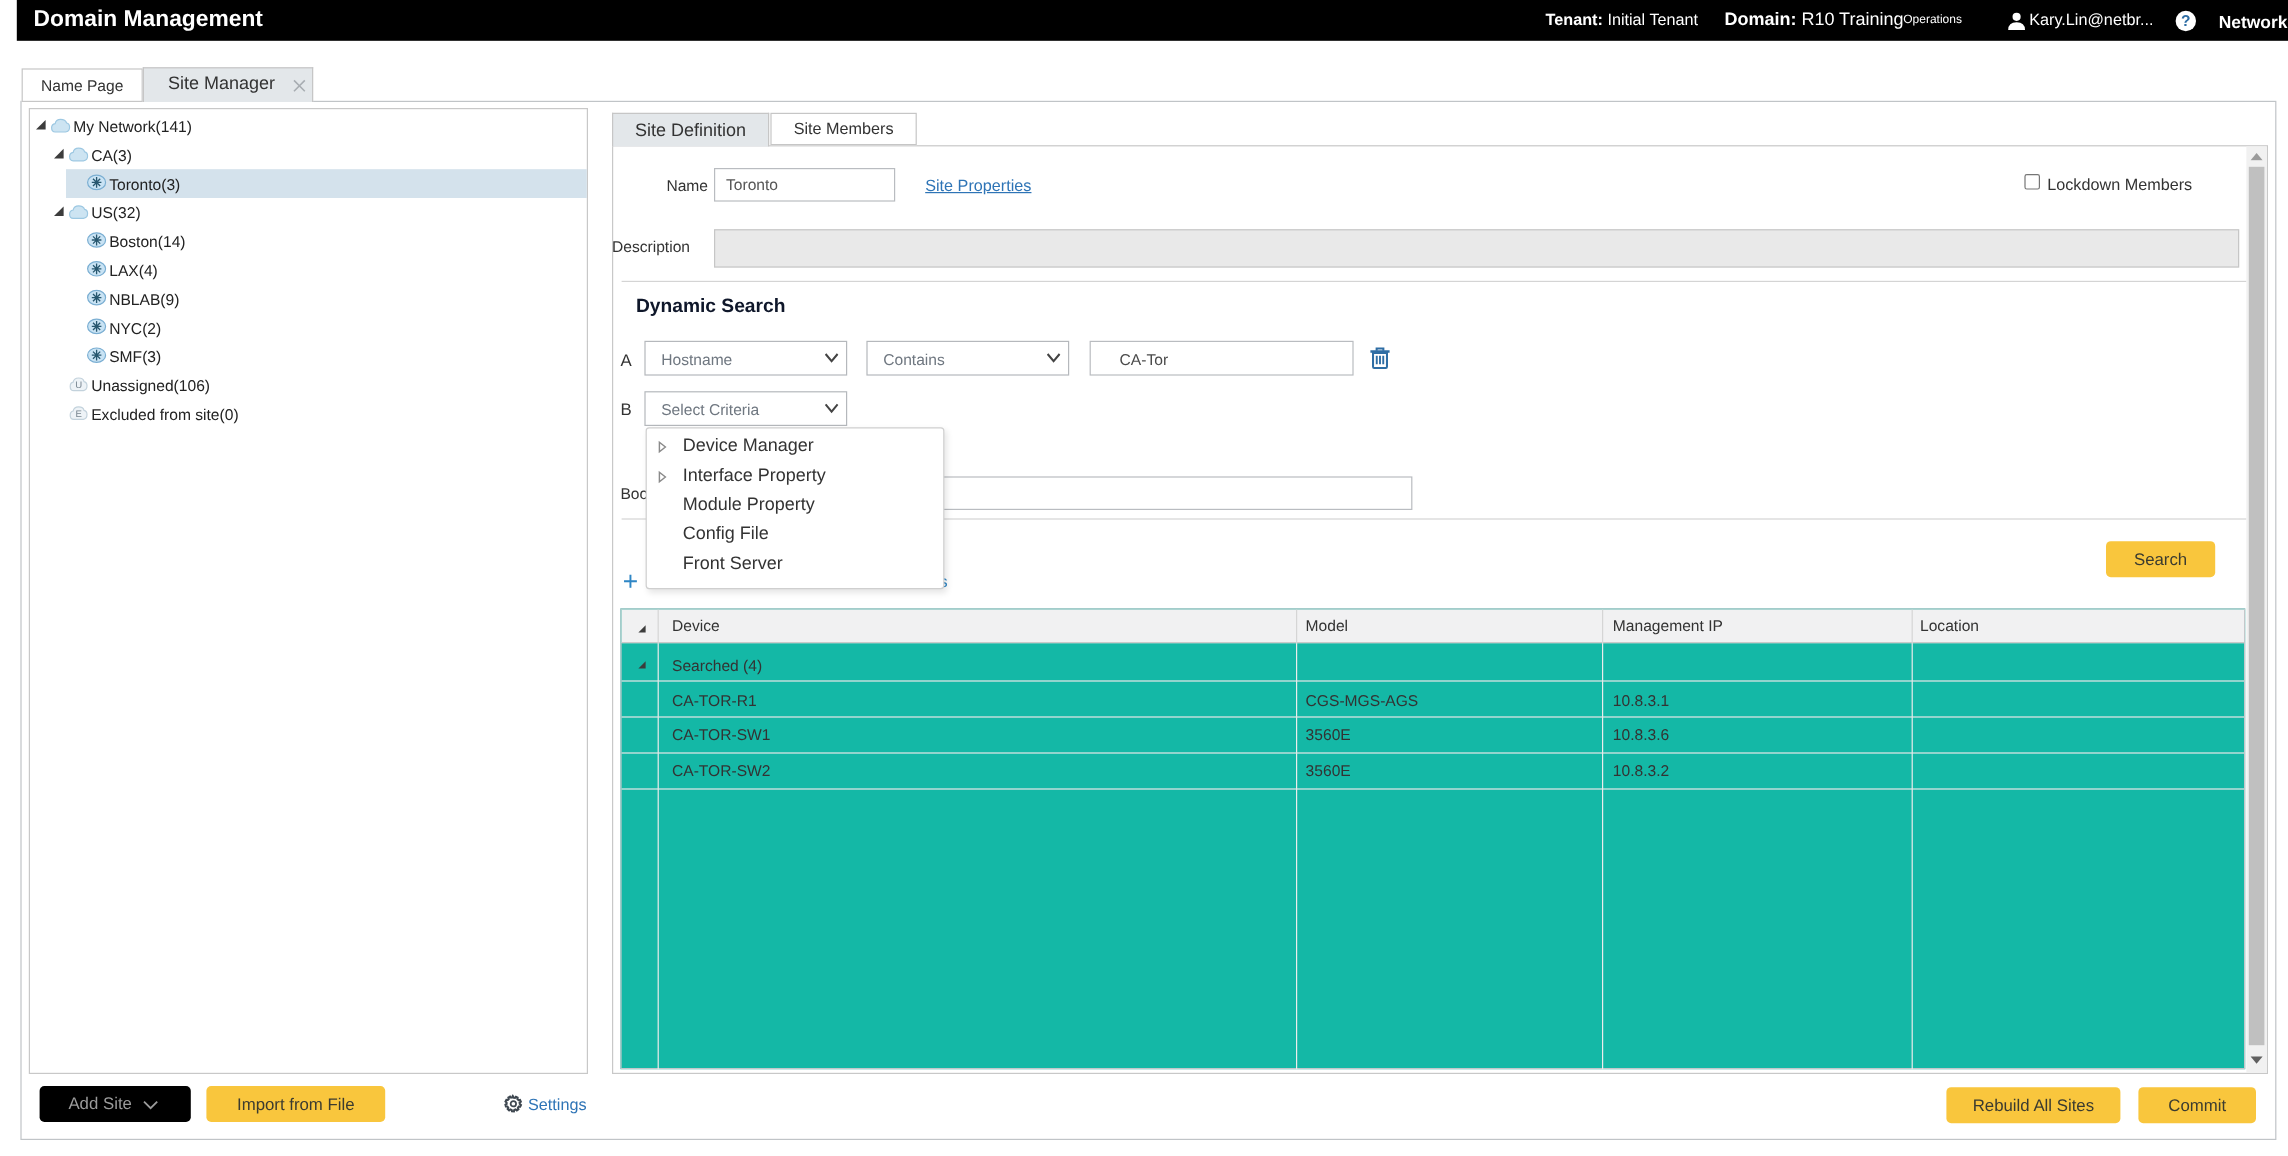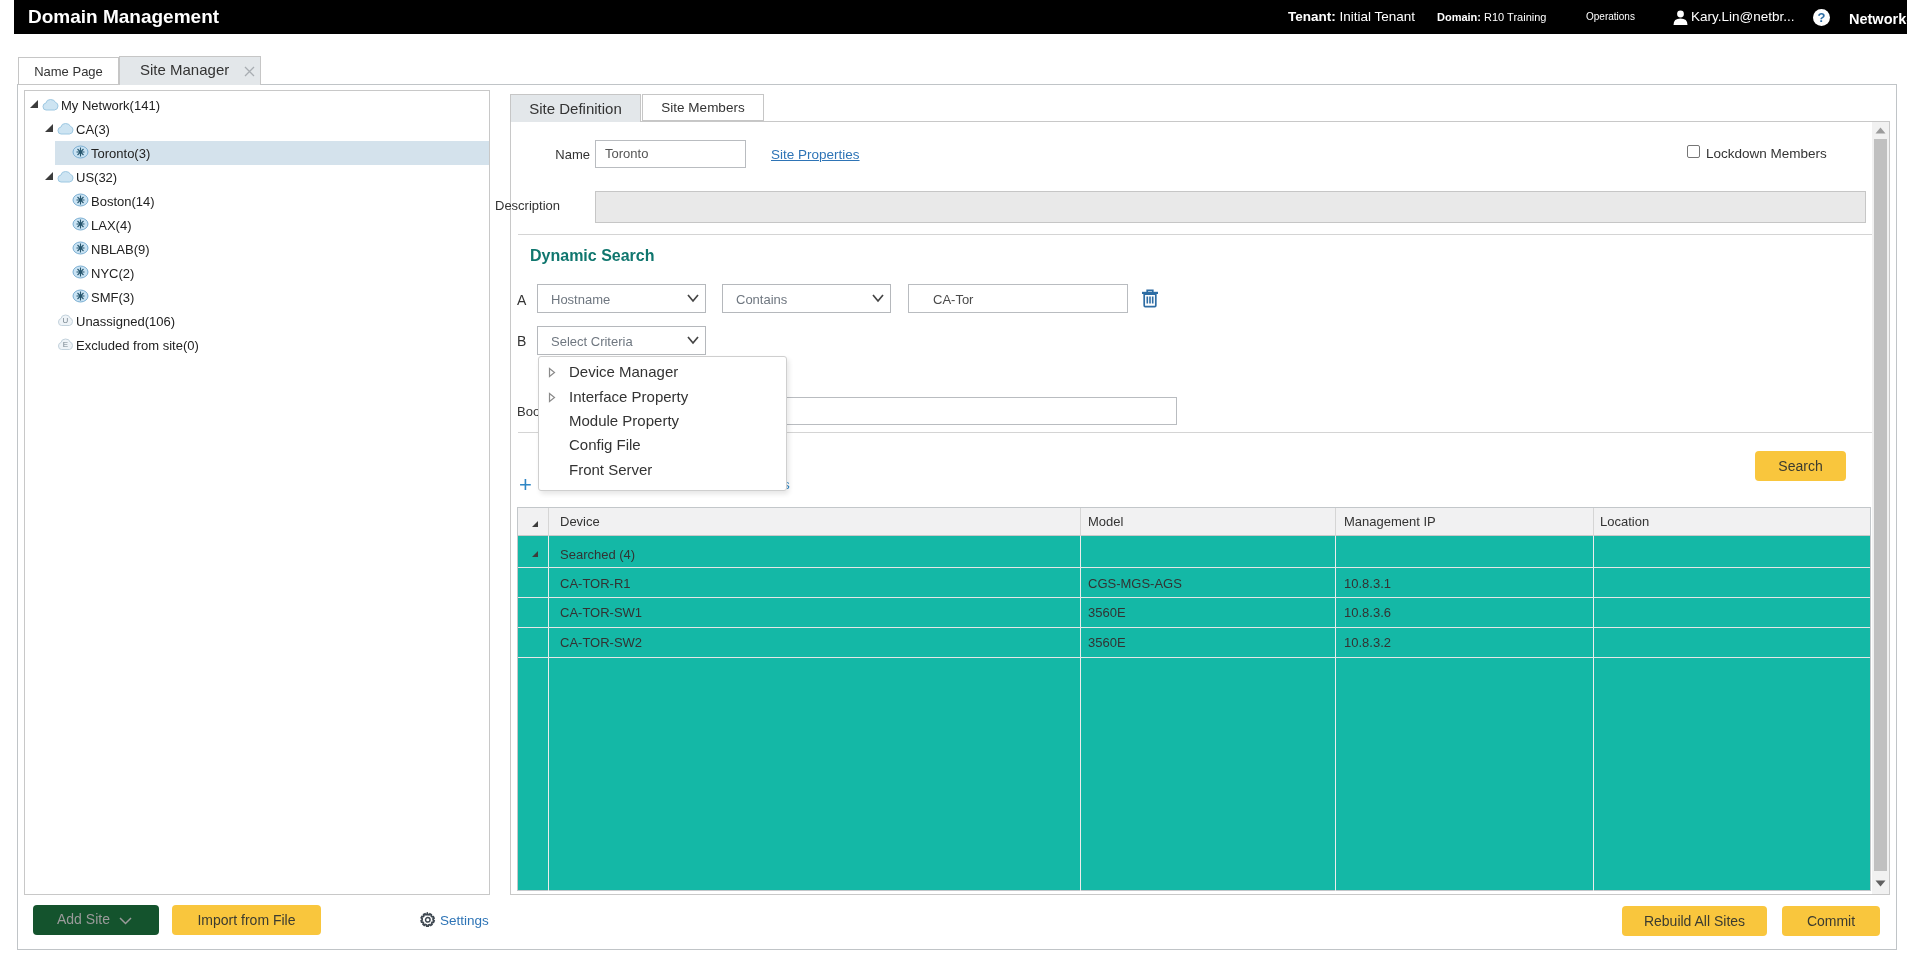--- a/index.html
+++ b/index.html
@@ -20,21 +20,21 @@
   .thead { font-size:13px; color:#333; }
   .cell { position:absolute; font-size:13px; color:#333; white-space:nowrap; }
   .mitem { position:absolute; left:30px; font-size:15px; color:#333; white-space:nowrap; }
 </style>
 </head>
 <body>
 
 <div id="topbar">
   <div class="tb" style="left:14px; font-size:19px; font-weight:bold;">Domain Management</div>
   <div class="tb" style="left:1274px; font-size:13.5px;"><b>Tenant:</b>&nbsp;Initial Tenant</div>
-  <div class="tb" style="left:1423px; font-size:11px;"><b>Domain:</b>&nbsp;R10 Training</div>
+  <div class="tb" style="left:1423px; font-size:15px;"><b>Domain:</b>&nbsp;R10 Training</div>
   <div class="tb" style="left:1572px;">Operations</div>
   <svg class="abs" style="left:1658px; top:9px;" width="17" height="17" viewBox="0 0 17 17">
     <circle cx="8.5" cy="5" r="3.4" fill="#fff"></circle>
     <path d="M1.5 16 Q1.5 9.6 8.5 9.6 Q15.5 9.6 15.5 16 Z" fill="#fff"></path>
   </svg>
   <div class="tb" style="left:1677px; font-size:13.5px;">Kary.Lin@netbr...</div>
   <div class="abs" style="left:1799px; top:9px; width:17px; height:17px; border-radius:50%; background:#fff; color:#2e6da4; font-size:13px; font-weight:bold; text-align:center; line-height:17px;">?</div>
   <div class="abs" style="left:1835px; top:0; width:72px; height:34px; overflow:hidden;">
       <span style="position:absolute; left:0; top:7px; font-weight:bold; font-size:14.5px; color:#fff; white-space:nowrap;">Network<span style="font-size:19px;">3</span>rain</span>
     </div>
@@ -148,25 +148,25 @@
 
 <div class="tab" style="left:510px; top:94px; width:131px; height:28px; background:#e3e7ea; border-bottom:none; line-height:27px; font-size:15px; z-index:3;">Site Definition</div>
 <div class="tab" style="left:642px; top:94px; width:122px; height:27px; line-height:26px; font-size:13.5px;">Site Members</div>
 
 <div class="lbl" style="left:495px; top:147px; width:95px; text-align:right; font-size:13px;">Name</div>
 <div class="inp" style="left:595px; top:140px; width:151px; height:28px; line-height:26px; padding-left:9px;">Toronto</div>
 <div class="lbl" style="left:771px; top:147px; color:#2e74b6; text-decoration:underline; font-size:13.5px;">Site Properties</div>
 <div class="abs" style="left:1687px; top:145px; width:13px; height:13px; border:1px solid #767676; border-radius:2px; background:#fff;"></div>
 <div class="lbl" style="left:1706px; top:146px; font-size:13.5px;">Lockdown Members</div>
 
-<div class="lbl" style="left:495px; top:198px; width:95px; text-align:left; font-size:13px;">Description</div>
+<div class="lbl" style="left:495px; top:198px; width:95px; text-align:center; font-size:13px;">Description</div>
 <div class="abs" style="left:595px; top:191px; width:1271px; height:32px; background:#e9e9e9; border:1px solid #c6c6c6;"></div>
 <div class="divline" style="left:518px; top:234px; width:1354px;"></div>
 
-<div class="lbl" style="left:530px; top:247px; font-size:16px; font-weight:bold; color:#0f766e;">Dynamic Search</div>
+<div class="lbl" style="left:530px; top:247px; font-size:16px; font-weight:bold; color:#0f172a;">Dynamic Search</div>
 
 <div class="lbl" style="left:517px; top:292px;">A</div>
 <div class="sel" style="left:537px; top:284px; width:169px; height:29px; line-height:30px; padding-left:13px;">Hostname
   <svg class="chev" style="left:149px; top:9px;" width="12" height="9" viewBox="0 0 12 9">
       <path d="M1 1 L6 7 L11 1" fill="none" stroke="#444" stroke-width="1.7"></path>
     </svg>
 </div>
 <div class="sel" style="left:722px; top:284px; width:169px; height:29px; line-height:30px; padding-left:13px;">Contains
   <svg class="chev" style="left:149px; top:9px;" width="12" height="9" viewBox="0 0 12 9">
       <path d="M1 1 L6 7 L11 1" fill="none" stroke="#444" stroke-width="1.7"></path>
@@ -253,21 +253,21 @@
 <div class="abs" style="left:1872px; top:122px; width:17px; height:772px; background:#f1f1f1;">
   <svg class="abs" style="left:3px; top:5px;" width="11" height="7" viewBox="0 0 11 7">
       <path d="M0.5 6.5 L5.5 0.5 L10.5 6.5 Z" fill="#9b9b9b"></path>
     </svg>
   <div class="abs" style="left:2px; top:17px; width:13px; height:732px; background:#c0c0c0;"></div>
   <svg class="abs" style="left:3px; top:758px;" width="11" height="7" viewBox="0 0 11 7">
       <path d="M0.5 0.5 L10.5 0.5 L5.5 6.5 Z" fill="#606060"></path>
     </svg>
 </div>
 
-<div class="abs" style="left:33px; top:905px; width:126px; height:30px; background:#14532d; border-radius:4px;">
+<div class="abs" style="left:33px; top:905px; width:126px; height:30px; background:#000000; border-radius:4px;">
   <span class="abs" style="left:24px; top:6px; font-size:14px; color:#9b9b9b;">Add Site</span>
   <svg class="abs" style="left:86px; top:12px;" width="13" height="8" viewBox="0 0 13 8">
       <path d="M1 1 L6.5 6.5 L12 1" fill="none" stroke="#9b9b9b" stroke-width="1.5"></path>
     </svg>
 </div>
 <div class="ybtn" style="left:172px; top:905px; width:149px; height:30px; line-height:30px;">Import from File</div>
 <svg class="abs" style="left:420px; top:912px;" width="16" height="16" viewBox="0 0 24 24">
   <path fill="none" stroke="#3f4851" stroke-width="2.6" d="M12 4 L13.8 4.3 L14.9 2.9 L17 4 L16.8 5.9 L18.2 7.2 L20 6.9 L21 9.2 L19.5 10.4 L19.8 12 L21.2 13.2 L20.2 15.4 L18.4 15.3 L17.4 16.9 L18 18.6 L16 20 L14.5 18.9 L12.8 19.5 L12.4 21.3 L10 21.2 L9.6 19.4 L7.9 18.8 L6.4 19.9 L4.6 18.3 L5.3 16.6 L4.2 15.2 L2.4 15.2 L1.8 12.9 L3.3 11.9 L3.2 10.1 L1.9 8.9 L3 6.8 L4.8 7 L6 5.6 L5.5 3.8 L7.6 2.7 L8.8 4.1 L10.5 3.8 L11 2 Z"></path>
   <circle cx="11.7" cy="11.7" r="3.4" fill="none" stroke="#3f4851" stroke-width="2.2"></circle>
 </svg>

